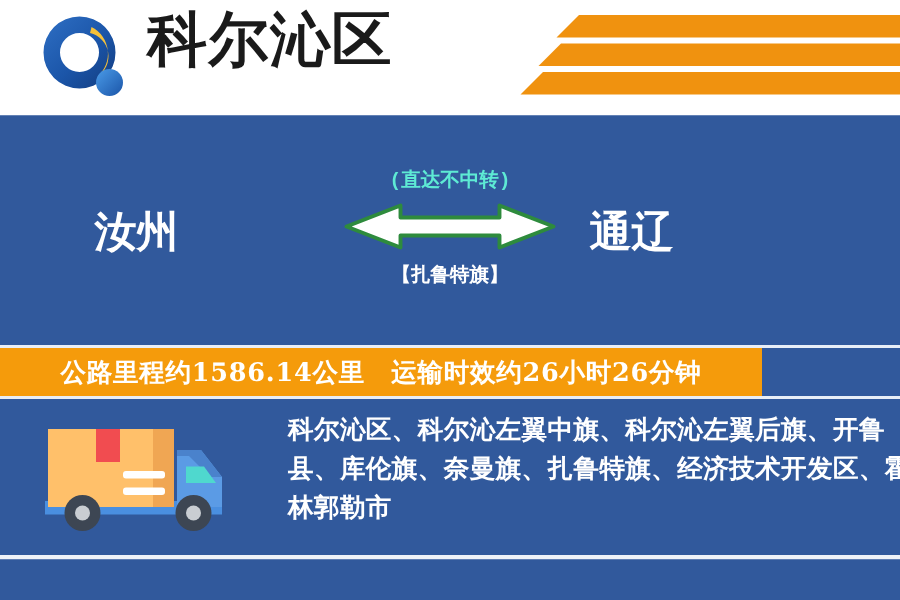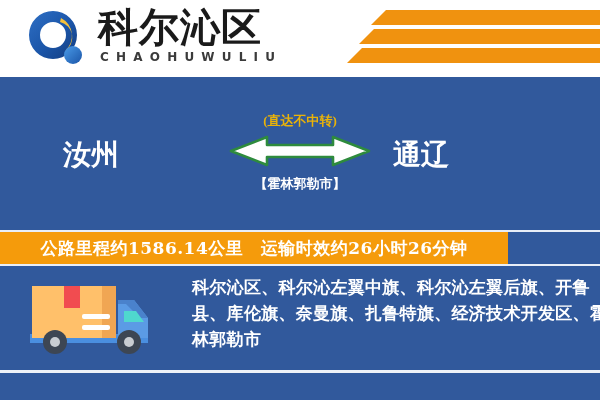--- a/index.html
+++ b/index.html
@@ -65,23 +65,23 @@
   }
   .city-from{left:63px;}
   .city-to{left:393px;}
 
   .arrow-block{
     position:absolute;left:225px;top:112px;
     width:150px;height:100px;
     text-align:center;
   }
   .arrow-top-label{
-    font-family:Liberation Serif, serif;
+    font-family:Liberation Mono, monospace;
     font-size:13px;font-weight:bold;
-    color:#eab308;
+    color:#5eead4;
     line-height:18px;
     white-space:nowrap;
   }
   .arrow-svg{display:block;margin:4px auto 3px auto;}
   .arrow-bottom-label{
     font-family:"DejaVu Sans","Liberation Sans",sans-serif;
     font-size:13px;font-weight:bold;
     color:#ffffff;
     line-height:18px;
     white-space:nowrap;
@@ -164,21 +164,20 @@
           </linearGradient>
         </defs>
         <path d="M26,2 A24,24 0 1 0 26,50 A24,24 0 1 0 26,2 Z
                  M26,13 A13,13 0 1 1 26,39 A13,13 0 1 1 26,13 Z" fill="url(#gq)" fill-rule="evenodd"></path>
         <path d="M34,9 A20,20 0 0 1 38,42 A16,16 0 0 0 33,13 Z" fill="#F5C13A"></path>
         <circle cx="46" cy="46" r="9" fill="url(#gd)"></circle>
       </svg>
     </div>
 
     <div class="brand-cn">科尔沁区</div>
-    <div class="brand-en">CHAOHUWULIU</div>
 
     <div class="stripes">
       <svg width="270" height="77" viewBox="0 0 270 77">
         <polygon points="56,10 270,10 270,25 41,25" fill="#F0920F"></polygon>
         <polygon points="44,29 270,29 270,44 29,44" fill="#F0920F"></polygon>
         <polygon points="32,48 270,48 270,63 17,63" fill="#F0920F"></polygon>
       </svg>
     </div>
   </div>
 
@@ -187,21 +186,21 @@
   <div class="city city-from">汝州</div>
   <div class="city city-to">通辽</div>
 
   <div class="arrow-block">
     <div class="arrow-top-label">(直达不中转)</div>
     <div class="arrow-svg">
       <svg width="142" height="34" viewBox="0 0 142 34">
         <polygon points="2,17 38,3 38,11 104,11 104,3 140,17 104,31 104,23 38,23 38,31" fill="#FFFFFF" stroke="#2E8B3D" stroke-width="2.6" stroke-linejoin="round"></polygon>
       </svg>
     </div>
-    <div class="arrow-bottom-label">【霍林郭勒市】</div>
+    <div class="arrow-bottom-label">【扎鲁特旗】</div>
   </div>
 
   <div class="orangebar-wrap">
     <div class="orangebar-line-top"></div>
     <div class="orangebar">
       <span class="orangebar-text">公路里程约1586.14公里　运输时效约26小时26分钟</span>
     </div>
     <div class="orangebar-line-bot"></div>
   </div>
 

